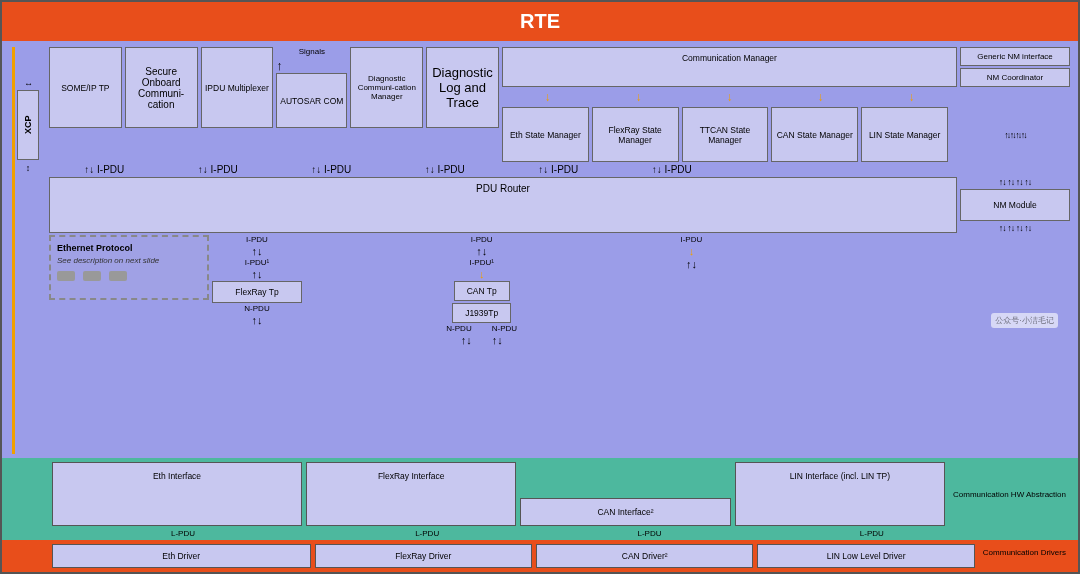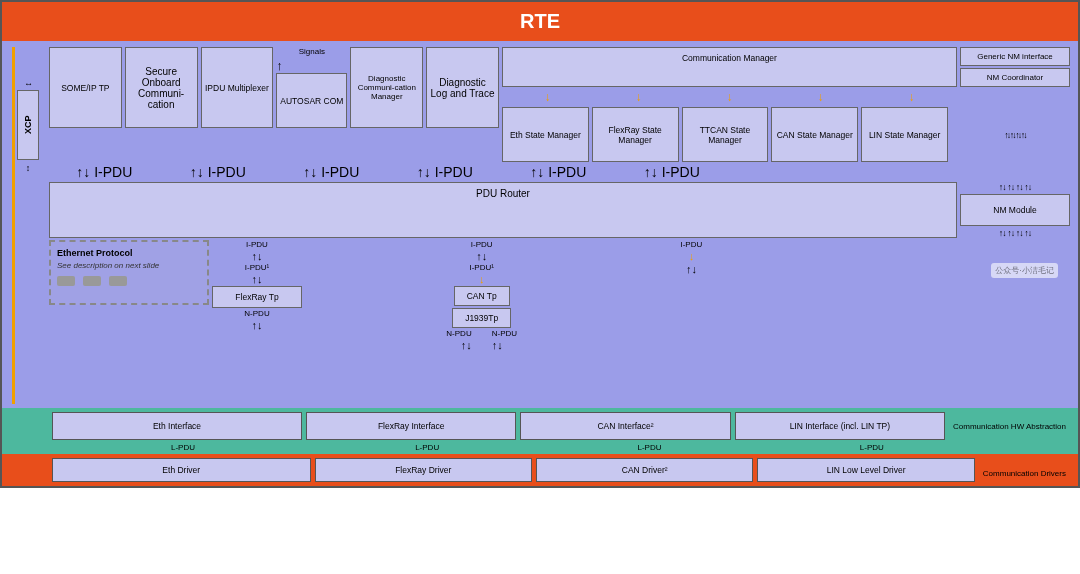--- a/index.html
+++ b/index.html
@@ -1,20 +1,20 @@
 <!DOCTYPE html>
 <html><head>
   <meta charset="utf-8">
   <style>
     * { box-sizing: border-box; margin: 0; padding: 0; }
     body { font-family: Arial, sans-serif; background: #fff; width: 1080px; height: 574px; overflow: hidden; }
 
     .diagram-container {
       width: 1080px;
-      height: 488px;
+      height: 574px;
       display: flex;
       flex-direction: column;
       border: 2px solid #555;
     }
 
     
     .rte-header {
       background: #e84e1b;
       color: white;
       font-size: 20px;
@@ -94,21 +94,21 @@
                 </div>
                 <div style="font-size:13px; color:#000;">↑</div>
                 <div class="mod" style="min-height:55px; font-size:8.5px;">
                   <span>AUTOSAR COM</span>
                 </div>
               </div>
 
               <div class="mod" style="min-height:60px; font-size:8px;">
                 <span>Diagnostic Communi-cation Manager</span>
               </div>
-              <div class="mod" style="min-height:60px; font-size:10px;">
+              <div class="mod" style="min-height:60px; font-size:13px;">
                 <span>Diagnostic Log and Trace</span>
               </div>
             </div>
 
             <div style="display:flex; flex-direction:column; gap:3px; min-width:340px;">
 
               <div style="display:flex; gap:3px;">
                 <div style="background:#c8c8f0; border:1px solid #666; font-size:8.5px; text-align:center; padding:5px 10px; flex:1;">
                   <span>Communication Manager</span>
                 </div>
@@ -154,21 +154,21 @@
 
                 <div style="width:110px; flex-shrink:0; display:flex; align-items:center; justify-content:center; font-size:9px; letter-spacing:-2px;">
                   <span>↑↓ ↑↓ ↑↓ ↑↓</span>
                 </div>
               </div>
 
             </div>
 
           </div>
 
-          <div style="display:flex; gap:3px; font-size:14px; align-items:center;">
+          <div style="display:flex; gap:3px; font-size:10px; align-items:center;">
             <div style="flex:1; display:flex; gap:3px;">
               <div style="flex:1; text-align:center;">↑↓ I-PDU</div>
               <div style="flex:1; text-align:center;">↑↓ I-PDU</div>
               <div style="flex:1; text-align:center;">↑↓ I-PDU</div>
               <div style="flex:1; text-align:center;">↑↓ I-PDU</div>
               <div style="flex:1; text-align:center;">↑↓ I-PDU</div>
               <div style="flex:1; text-align:center;">↑↓ I-PDU</div>
               <div style="width:340px; flex-shrink:0;"></div>
             </div>
           </div>
@@ -263,21 +263,21 @@
 
   </div>
 
   <div style="background:#4db89e; padding:4px 8px 2px 50px; display:flex; gap:4px; align-items:stretch; flex-shrink:0;">
     <div style="background:#c8c8f0; border:1px solid #555; font-size:8.5px; text-align:center; padding:8px 5px; flex:1.2;">
       <span>Eth Interface</span>
     </div>
     <div style="background:#c8c8f0; border:1px solid #555; font-size:8.5px; text-align:center; padding:8px 5px; flex:1;">
       <span>FlexRay Interface</span>
     </div>
-    <div style="background:#c8c8f0; border:1px solid #555; font-size:8.5px; text-align:center; padding:8px 5px; flex:1;">
+    <div style="background:#c8c8f0; border:1px solid #555; font-size:8.5px; text-align:center; padding:8px 5px; flex:1;margin-top:36px;">
       <span>CAN Interface²</span>
     </div>
     <div style="background:#c8c8f0; border:1px solid #555; font-size:8.5px; text-align:center; padding:8px 5px; flex:1;">
       <span>LIN Interface (incl. LIN TP)</span>
     </div>
     <div style="background:#4db89e; font-size:8px; text-align:right; padding:4px; min-width:85px; flex-shrink:0; display:flex; align-items:center; justify-content:flex-end;">
       <span>Communication HW Abstraction</span>
     </div>
   </div>
 
@@ -295,18 +295,18 @@
     </div>
     <div style="background:#c8c8f0; border:1px solid #555; font-size:8.5px; text-align:center; padding:6px 5px; flex:1;">
       <span>FlexRay Driver</span>
     </div>
     <div style="background:#c8c8f0; border:1px solid #555; font-size:8.5px; text-align:center; padding:6px 5px; flex:1;">
       <span>CAN Driver²</span>
     </div>
     <div style="background:#c8c8f0; border:1px solid #555; font-size:8.5px; text-align:center; padding:6px 5px; flex:1;">
       <span>LIN Low Level Driver</span>
     </div>
-    <div style="background:#e84e1b; font-size:8px; text-align:right; padding:4px; min-width:85px; flex-shrink:0; display:flex; align-items:flex-end; justify-content:flex-end;">
+    <div style="background:#e84e1b; font-size:8px; text-align:right; padding:4px; min-width:85px; flex-shrink:0; display:flex; align-items:flex-start; justify-content:flex-end;">
       <span>Communication Drivers</span>
     </div>
   </div>
 
 </div>
 
 </body></html>

